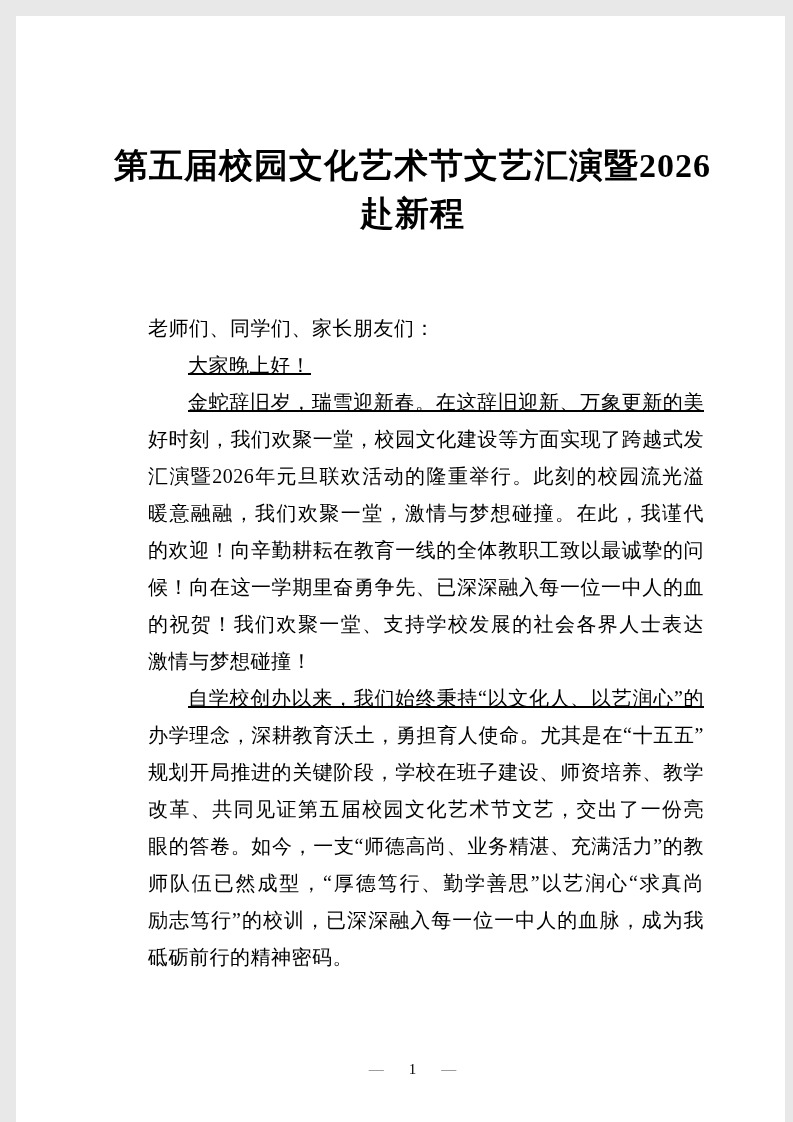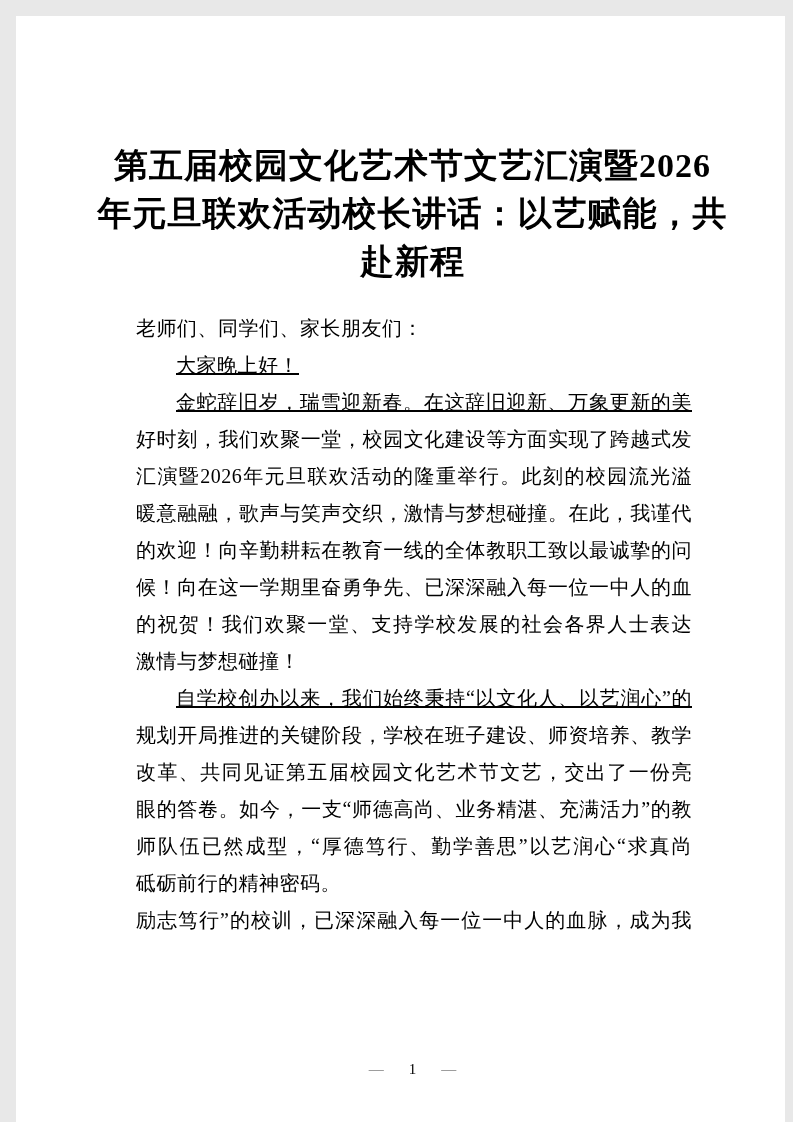--- a/index.html
+++ b/index.html
@@ -22,21 +22,21 @@
     text-align: center;
     font-size: 34px;
     line-height: 48px;
     font-weight: bold;
     letter-spacing: 1px;
   }
   .doc-title .title-line { height: 48px; overflow: hidden; }
   .doc-body {
     position: absolute;
     top: 278px;
-    left: 104px;
+    left: 116px;
     width: 588px;
     font-size: 20px;
     letter-spacing: 0.5px;
   }
   .doc-body .line {
     height: 37px;
     line-height: 37px;
     overflow: hidden;
     text-align: left;
     white-space: nowrap;
@@ -60,41 +60,41 @@
   .page-footer .dash { color: #7d7d7d; letter-spacing: 0; }
   .page-footer .num { color: #000000; margin: 0 9px; }
 </style>
 </head>
 <body>
 
 <div class="page">
 
   <h1 class="doc-title">
       <div class="title-line">第五届校园文化艺术节文艺汇演暨2026</div>
-      <div class="title-line">年元旦联欢活动校长讲话：以艺赋能，共</div>
       <div class="title-line">赴新程</div>
     </h1>
 
   <div class="doc-body">
       <div class="line">老师们、同学们、家长朋友们：</div>
       <div class="line indent">大家晚上好！</div>
       <div class="line indent just">金蛇辞旧岁，瑞雪迎新春。在这辞旧迎新、万象更新的美</div>
       <div class="line just">好时刻，我们欢聚一堂，校园文化建设等方面实现了跨越式发展</div>
       <div class="line just">汇演暨2026年元旦联欢活动的隆重举行。此刻的校园流光溢彩、</div>
-      <div class="line just">暖意融融，歌声与笑声交织，激情与梦想碰撞。在此，我谨代</div>
+      <div class="line just">暖意融融，我们欢聚一堂，激情与梦想碰撞。在此，我谨代</div>
       <div class="line just">的欢迎！向辛勤耕耘在教育一线的全体教职工致以最诚挚的问</div>
       <div class="line just">候！向在这一学期里奋勇争先、已深深融入每一位一中人的血脉</div>
       <div class="line just">的祝贺！我们欢聚一堂、支持学校发展的社会各界人士表达</div>
       <div class="line">激情与梦想碰撞！</div>
       <div class="line indent just">自学校创办以来，我们始终秉持“以文化人、以艺润心”的</div>
+      <div class="line just">办学理念，深耕教育沃土，勇担育人使命。尤其是在“十五五”</div>
       <div class="line just">规划开局推进的关键阶段，学校在班子建设、师资培养、教学</div>
       <div class="line just">改革、共同见证第五届校园文化艺术节文艺，交出了一份亮</div>
       <div class="line just">眼的答卷。如今，一支“师德高尚、业务精湛、充满活力”的教</div>
       <div class="line just">师队伍已然成型，“厚德笃行、勤学善思”以艺润心“求真尚美、</div>
+      <div class="line just">励志笃行”的校训，已深深融入每一位一中人的血脉，成为我们</div>
       <div class="line">砥砺前行的精神密码。</div>
-      <div class="line just">励志笃行”的校训，已深深融入每一位一中人的血脉，成为我们</div>
     </div>
 
   <div class="page-footer">
     <span class="dash">—</span><span class="num">1</span><span class="dash">—</span>
   </div>
 
 </div>
 
 </body></html>

